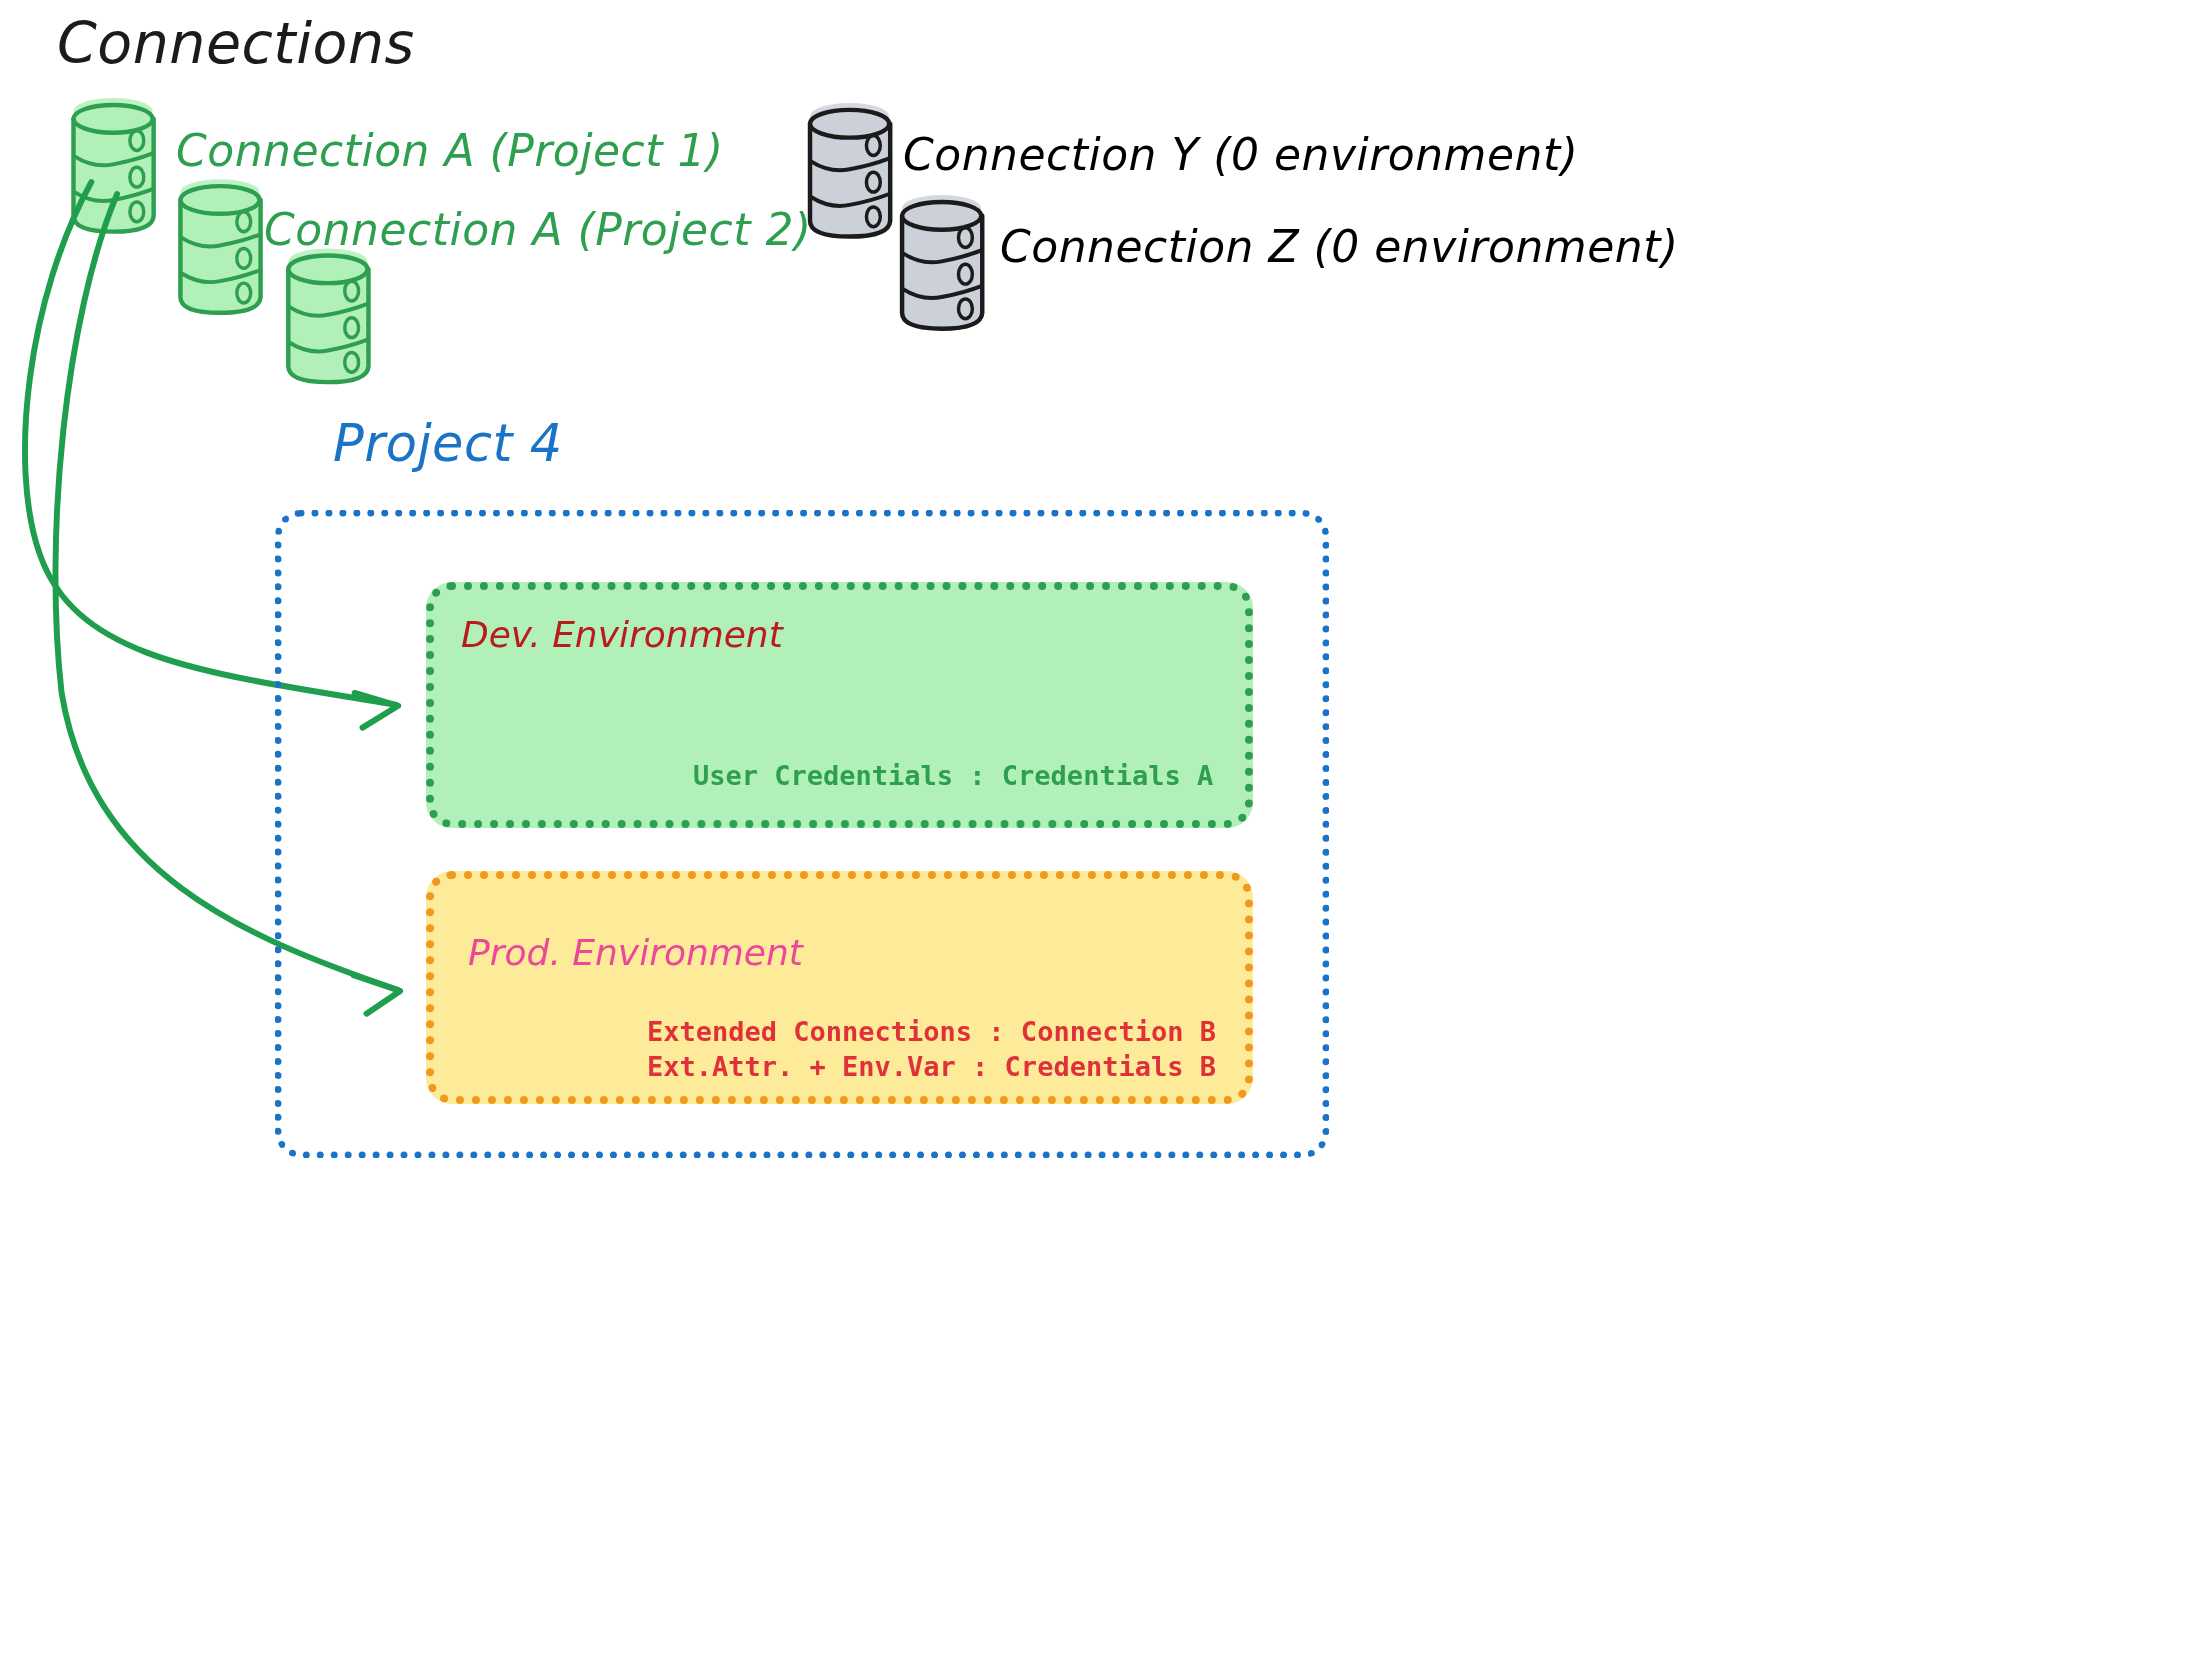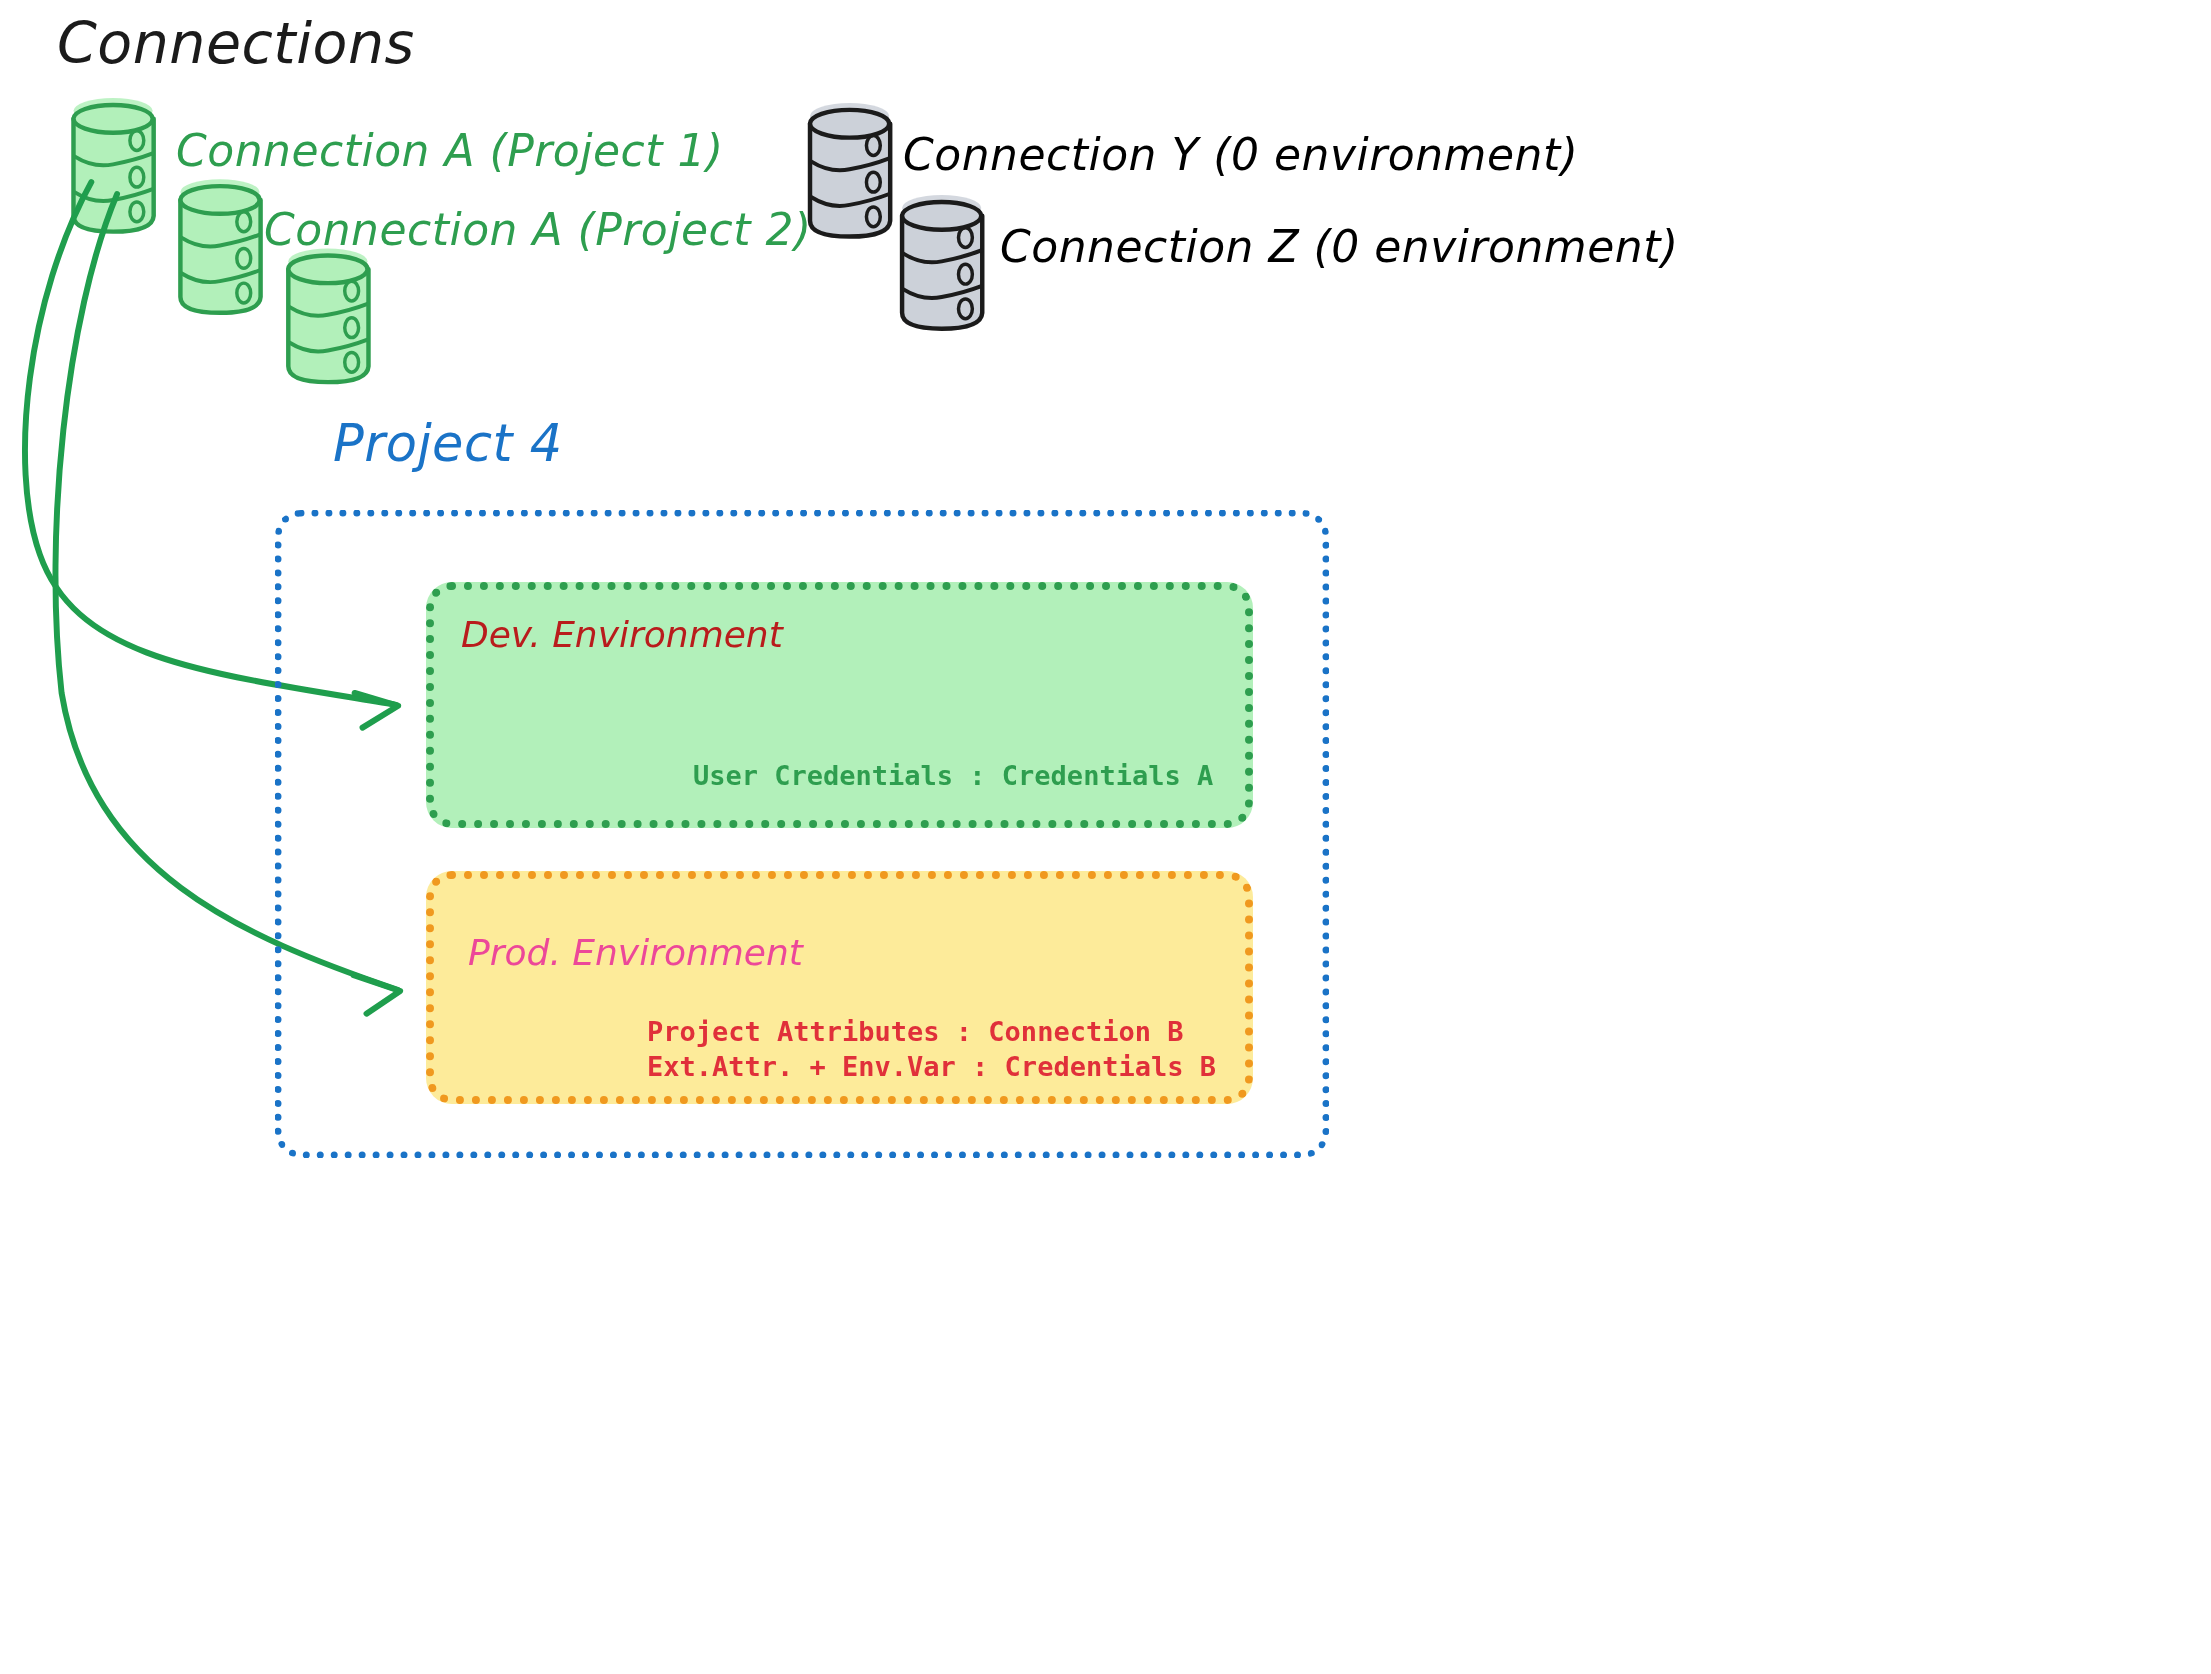--- a/index.html
+++ b/index.html
@@ -198,17 +198,17 @@
   <div id="project-title" class="hand">Project 4</div>
 
   <div id="project-box"></div>
 
   <div id="dev-box" class="env-box"></div>
   <div id="dev-title" class="env-title">Dev. Environment</div>
   <div id="dev-cred" class="cred-line">User Credentials : Credentials A</div>
 
   <div id="prod-box" class="env-box"></div>
   <div id="prod-title" class="env-title">Prod. Environment</div>
-  <div id="prod-cred-1" class="cred-line">Project Attributes : Connection B</div>
+  <div id="prod-cred-1" class="cred-line">Extended Connections : Connection B</div>
   <div id="prod-cred-2" class="cred-line">Ext.Attr. + Env.Var : Credentials B</div>
 
 </div>
 
 
 </body></html>

